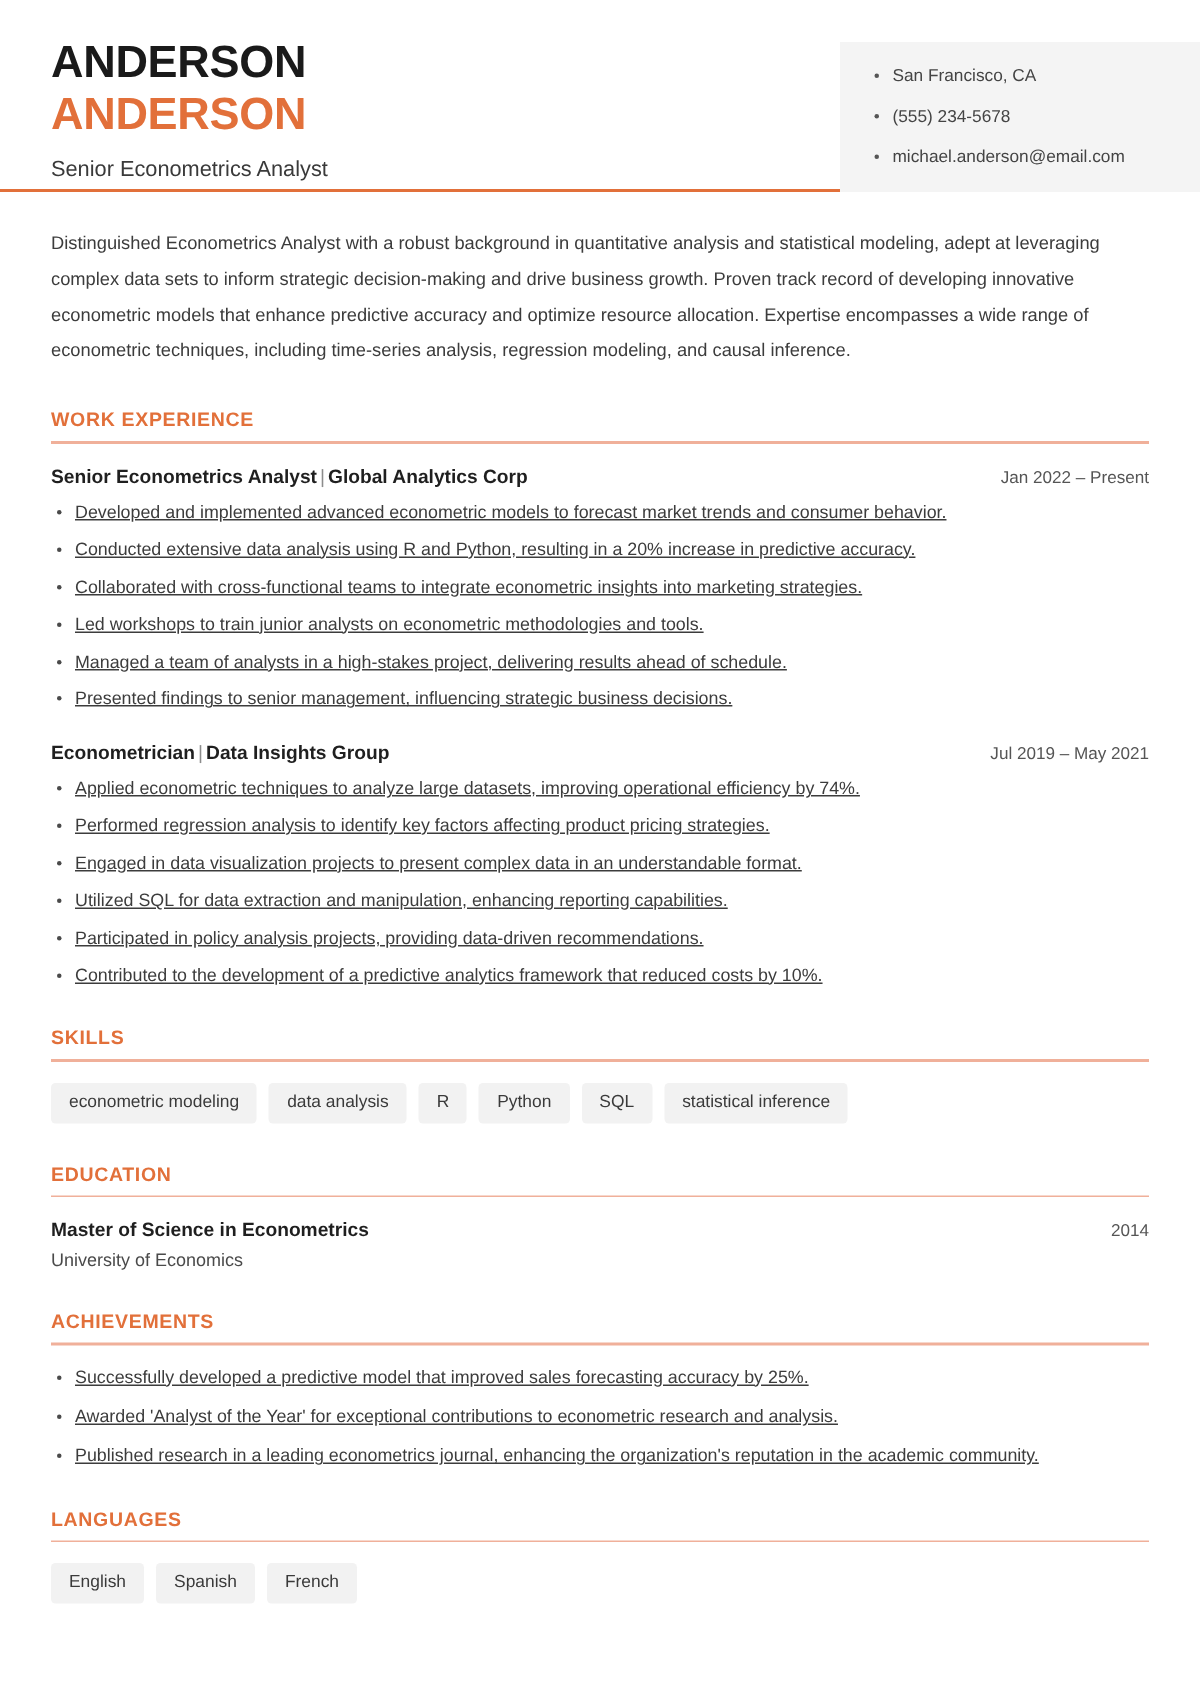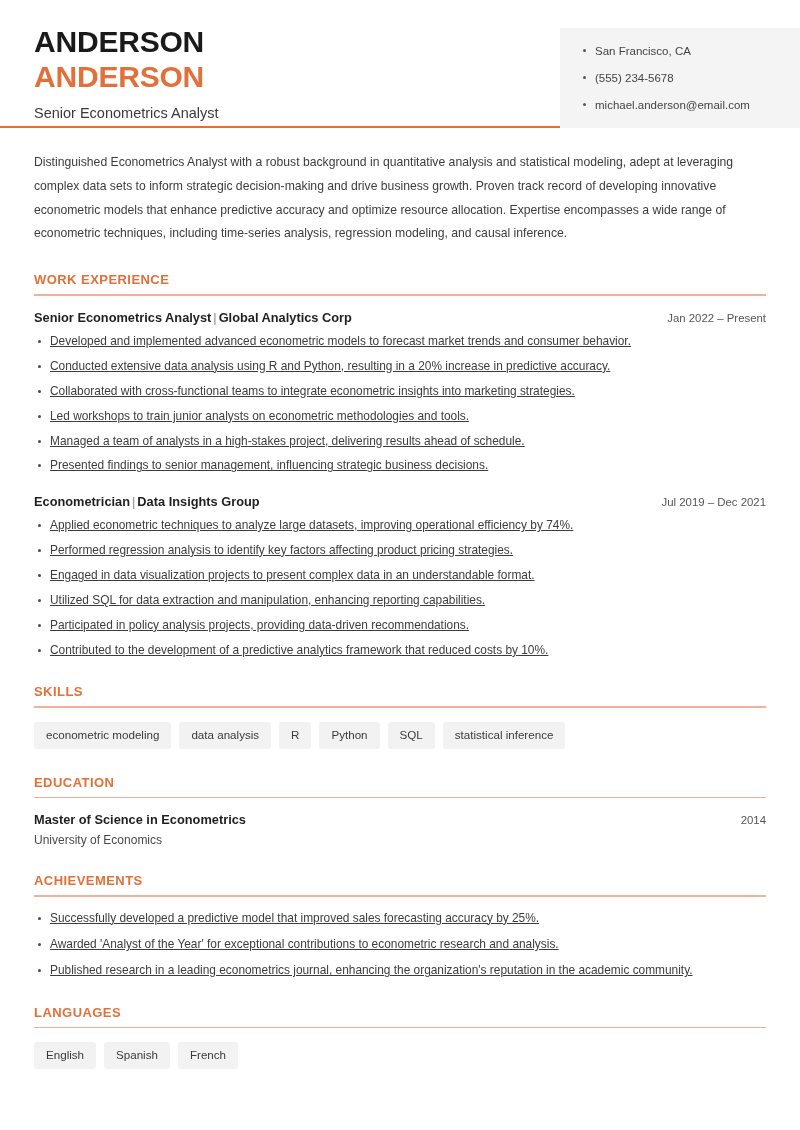--- a/index.html
+++ b/index.html
@@ -266,21 +266,21 @@
           <li>Managed a team of analysts in a high-stakes project, delivering results ahead of schedule.</li>
           <li>Presented findings to senior management, influencing strategic business decisions.</li>
         </ul>
       </div>
 
       <div class="entry" style="margin-top:20px;">
         <div class="entry-head">
           <div class="entry-role">
             <span>Econometrician</span><span class="entry-sep">|</span><span>Data Insights Group</span>
           </div>
-          <div class="entry-dates">Jul 2019 – Dec 2021</div>
+          <div class="entry-dates">Jul 2019 – May 2021</div>
         </div>
         <ul class="bullets">
           <li>Applied econometric techniques to analyze large datasets, improving operational efficiency by 74%.</li>
           <li>Performed regression analysis to identify key factors affecting product pricing strategies.</li>
           <li>Engaged in data visualization projects to present complex data in an understandable format.</li>
           <li>Utilized SQL for data extraction and manipulation, enhancing reporting capabilities.</li>
           <li>Participated in policy analysis projects, providing data-driven recommendations.</li>
           <li>Contributed to the development of a predictive analytics framework that reduced costs by 10%.</li>
         </ul>
       </div>

